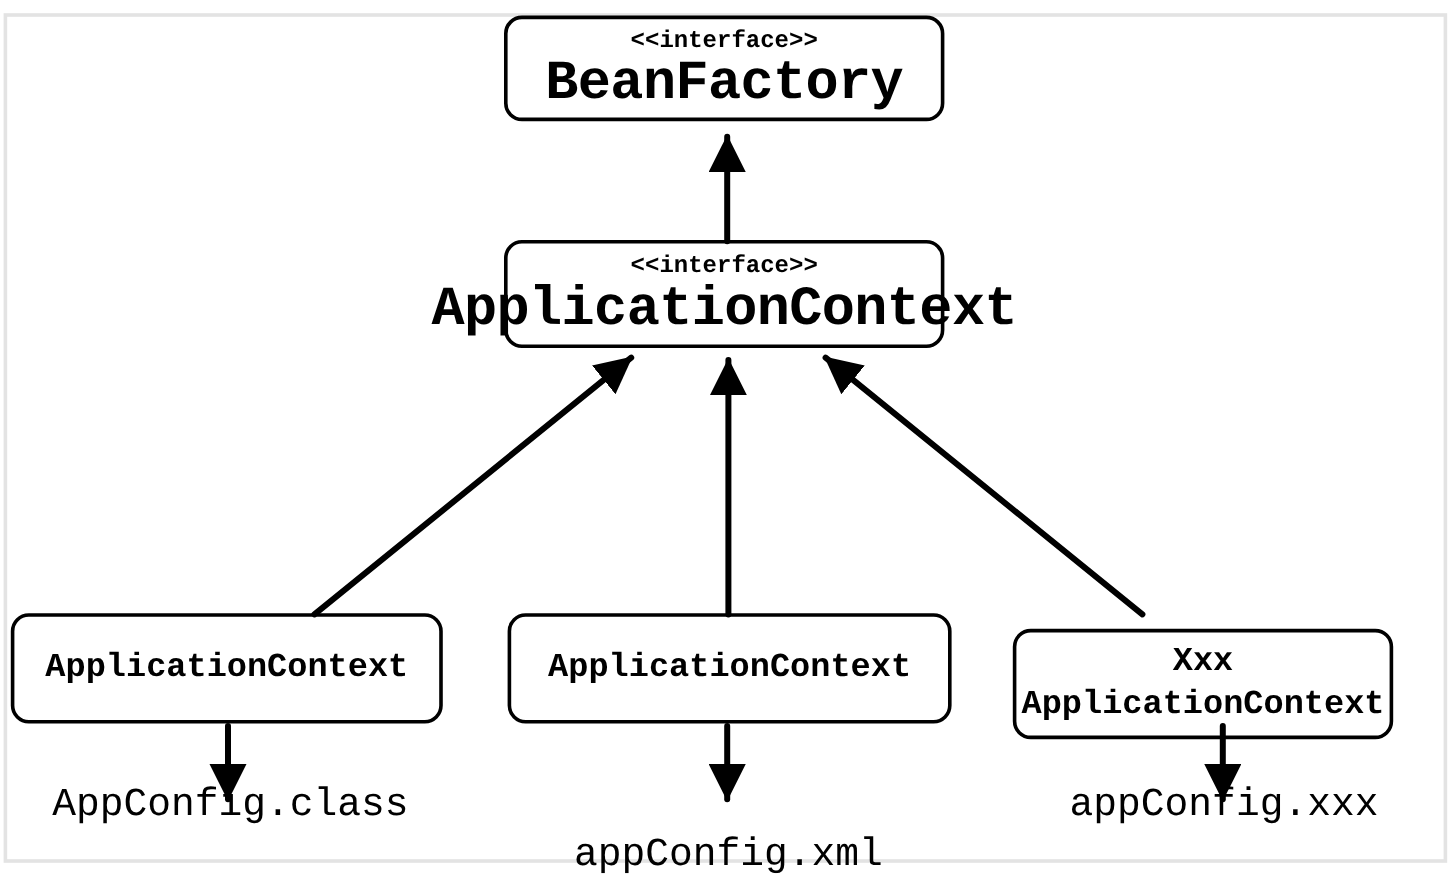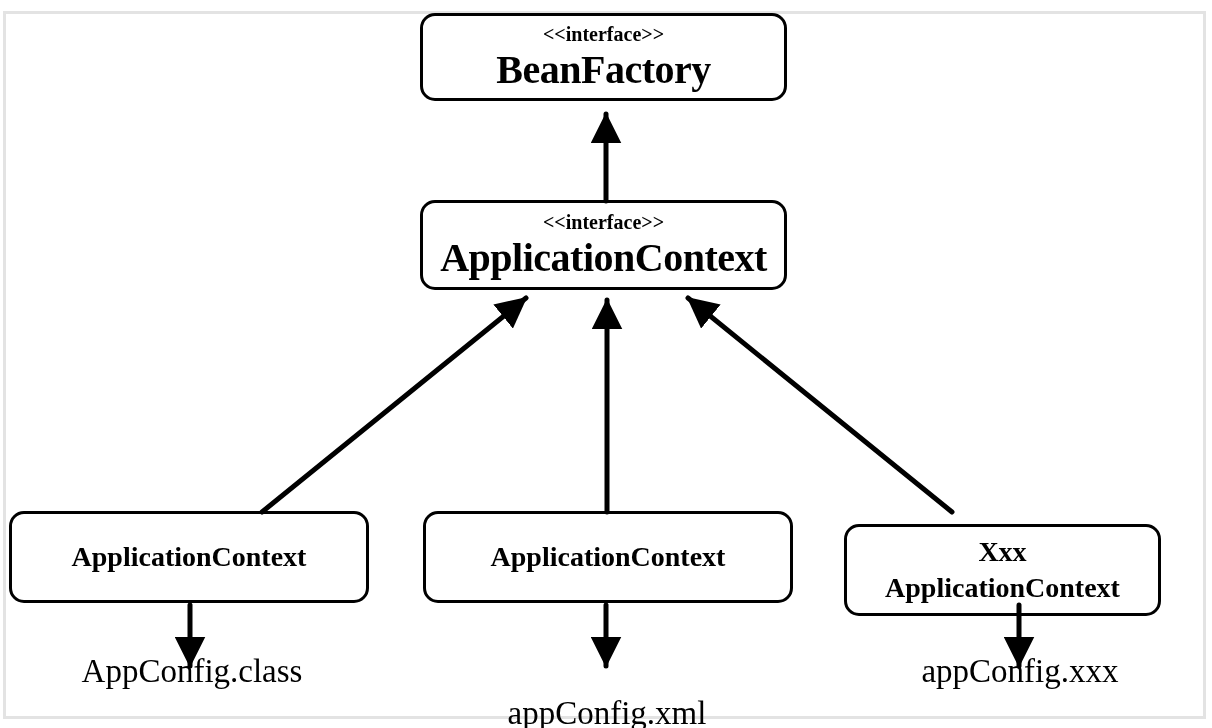--- a/index.html
+++ b/index.html
@@ -5,21 +5,21 @@
   html, body {
     margin: 0;
     padding: 0;
     background: #ffffff;
   }
   .canvas {
     position: relative;
     width: 1212px;
     height: 728px;
     background: #ffffff;
-    font-family: Liberation Serif, serif;
+    font-family: Liberation Mono, monospace;
     color: #000000;
     overflow: hidden;
   }
   .frame {
     position: absolute;
     left: 3px;
     top: 11px;
     width: 1197px;
     height: 702px;
     border: 3px solid #e3e3e3;
@@ -37,21 +37,21 @@
     text-align: center;
     z-index: 2;
   }
   .node .stereo {
     font-weight: bold;
     font-size: 20px;
     line-height: 25px;
   }
   .node .name {
     font-weight: bold;
-    font-size: 40px;
+    font-size: 46px;
     line-height: 46px;
     letter-spacing: -0.5px;
     white-space: nowrap;
   }
   .node .sub-line {
     font-weight: bold;
     font-size: 28px;
     line-height: 36px;
     white-space: nowrap;
   }

